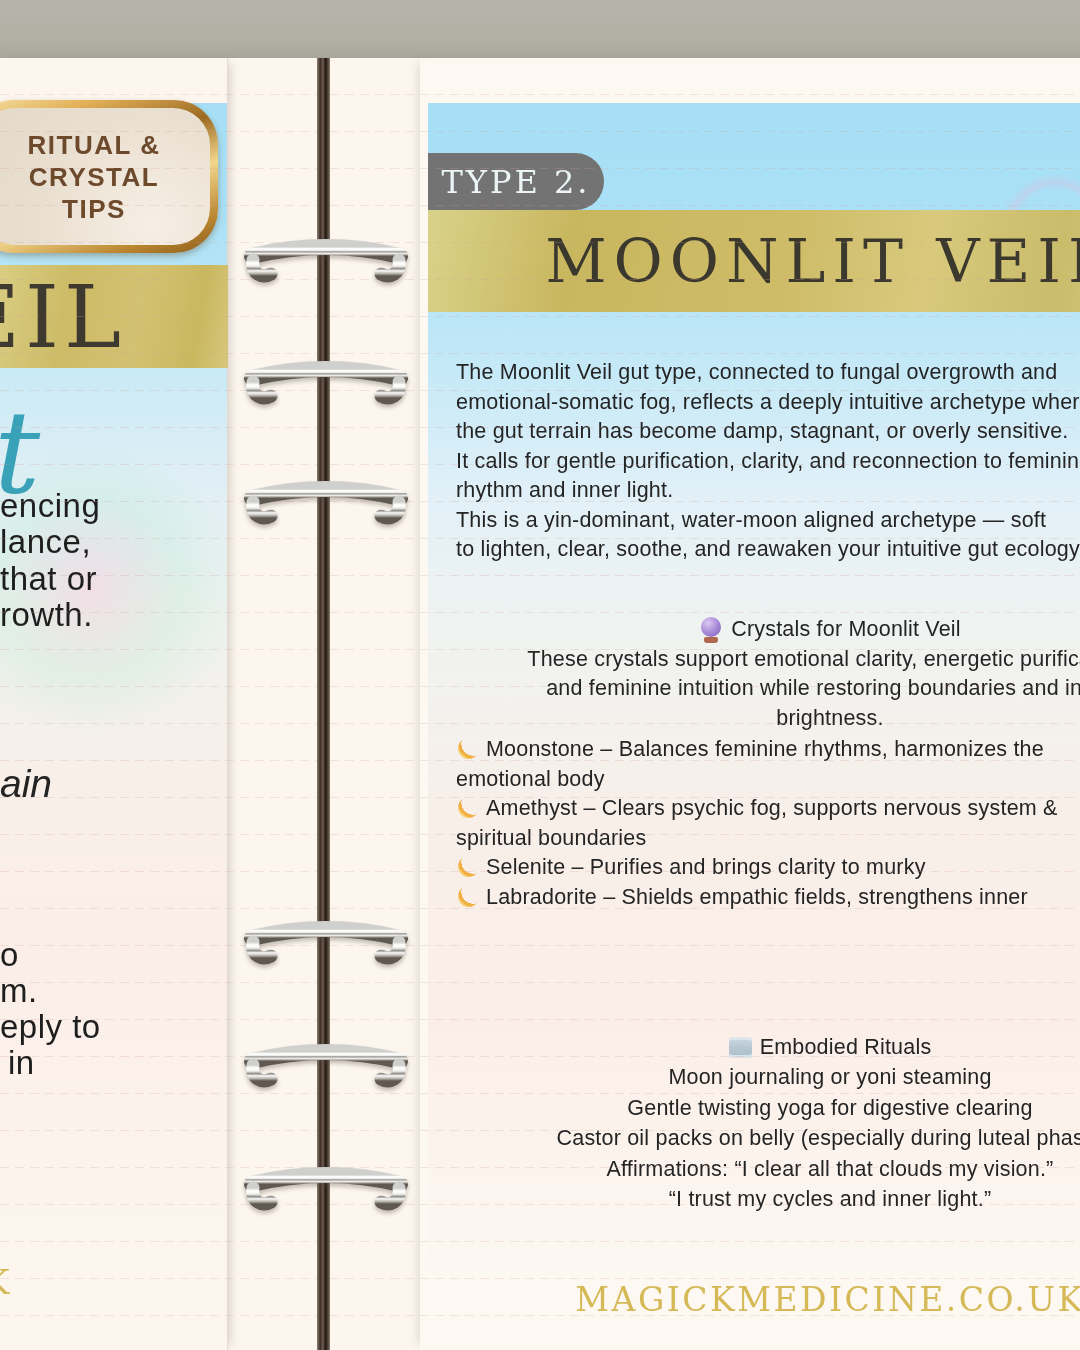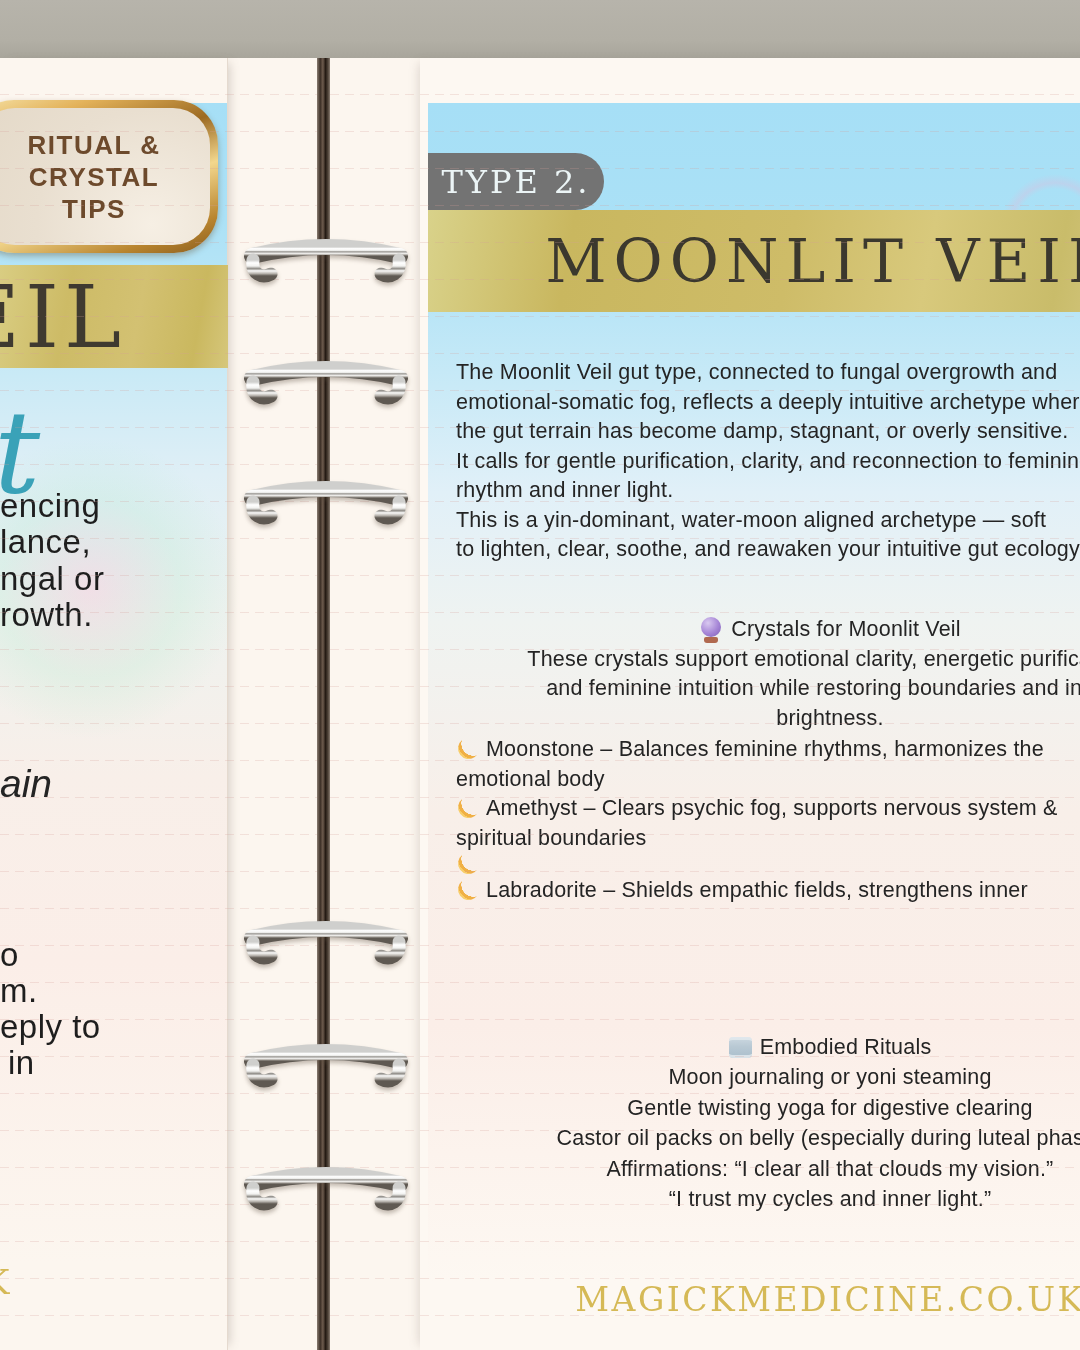--- a/index.html
+++ b/index.html
@@ -145,21 +145,21 @@
         <div class="badge-line">RITUAL &amp;</div>
         <div class="badge-line">CRYSTAL</div>
         <div class="badge-line">TIPS</div>
       </div>
     </div>
 
     <span class="lp-script">t</span>
 
     <span class="lp-frag f1">encing</span>
     <span class="lp-frag f2">lance,</span>
-    <span class="lp-frag f3">ngal or</span>
+    <span class="lp-frag f3">that or</span>
     <span class="lp-frag f4">rowth.</span>
     <span class="lp-italic">ain</span>
     <span class="lp-frag f5">o</span>
     <span class="lp-frag f6">m.</span>
     <span class="lp-frag f7">eply to</span>
     <span class="lp-frag f8">in</span>
     <span class="lp-gold-k">K</span>
   </section>
 
   <section class="right-page">
@@ -206,20 +206,21 @@
         </div>
         <div class="bline">
           <span class="icon moon-icon"></span>
           <span>Amethyst – Clears psychic fog, supports nervous system &amp;</span>
         </div>
         <div class="bline">
           <span>spiritual boundaries</span>
         </div>
         <div class="bline">
           <span class="icon moon-icon"></span>
+          <span>Selenite – Purifies and brings clarity to murky</span>
         </div>
         <div class="bline">
           <span class="icon moon-icon"></span>
           <span>Labradorite – Shields empathic fields, strengthens inner</span>
         </div>
       </div>
 
       <div class="cgroup rituals">
         <div class="cline">
           <span class="icon fog-icon"></span>

